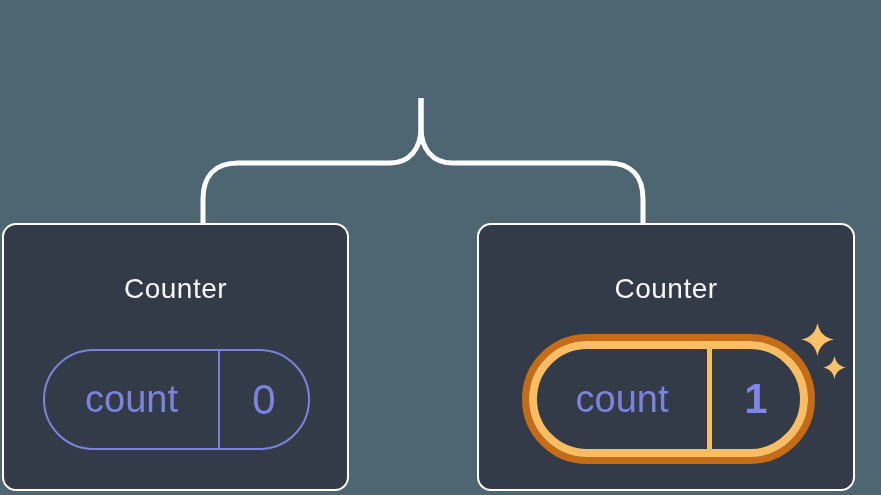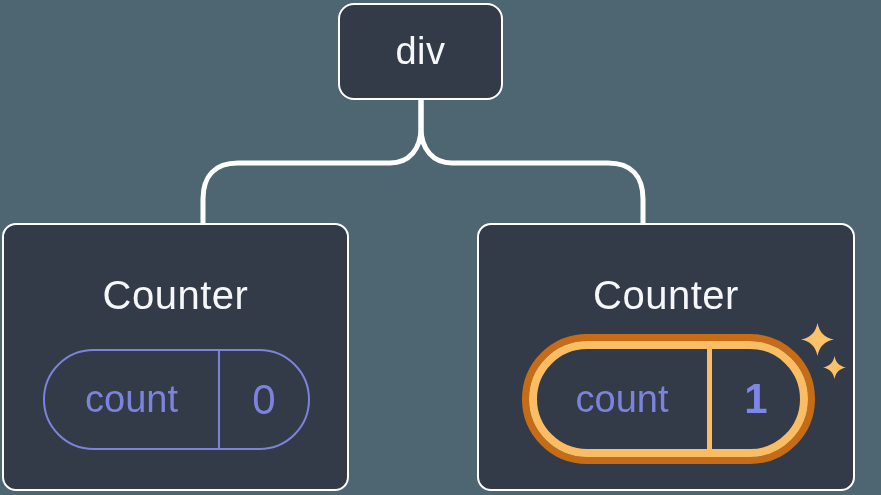--- a/index.html
+++ b/index.html
@@ -59,21 +59,21 @@
     background: var(--card-bg);
     border: 2.5px solid var(--card-border);
     border-radius: 14px;
   }
   .counter-card.left  { left: 2px;   width: 347px; }
   .counter-card.right { left: 477px; width: 378px; }
   .card-title {
     margin-top: 48px;
     text-align: center;
     color: var(--title-text);
-    font-size: 40px;
+    font-size: 28px;
     font-weight: 500;
     letter-spacing: 0.5px;
   }
   
   .state-pill {
     position: absolute;
     left: 39px; top: 124px;
     width: 267px; height: 101px;
     border: 2px solid var(--purple);
     border-radius: 999px;
@@ -142,23 +142,20 @@
 </head>
 <body>
 
 <div class="stage">
 
   <svg class="connector-svg" viewBox="0 0 881 495" xmlns="http://www.w3.org/2000/svg" aria-hidden="true">
     <path d="M421 98 L421 128 C421 149 409 163 390 163 L238 163 C215 163 203 176 203 199 L203 225"></path>
     <path d="M421 98 L421 128 C421 149 433 163 452 163 L608 163 C631 163 643 176 643 199 L643 225"></path>
   </svg>
 
-  <div class="root-node">
-    <span>div</span>
-  </div>
 
   <div class="counter-card left">
     <div class="card-title">Counter</div>
     <div class="state-pill">
       <div class="seg-label">count</div>
       <div class="seg-divider"></div>
       <div class="seg-value">0</div>
     </div>
   </div>
 

